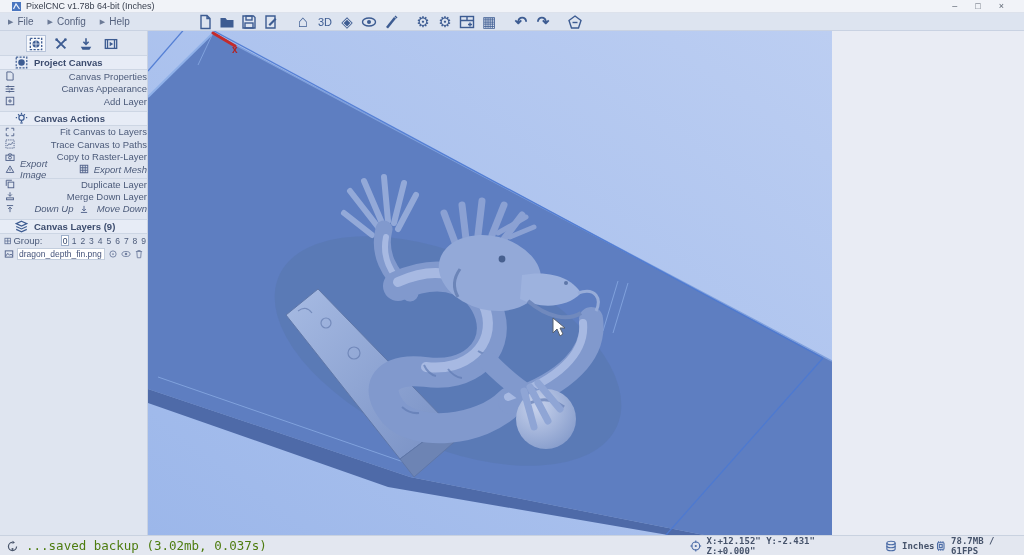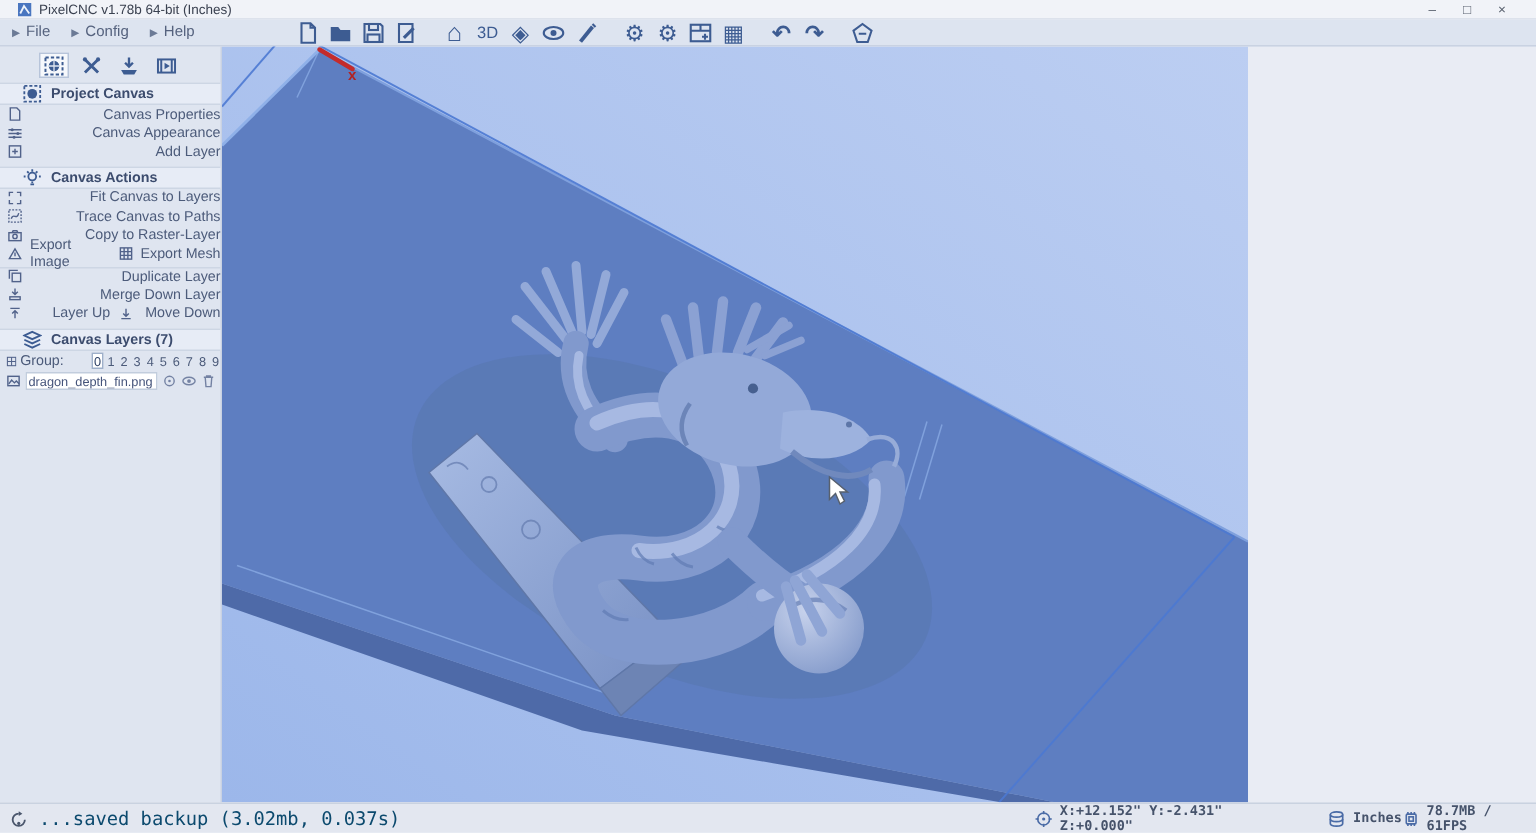--- a/index.html
+++ b/index.html
@@ -41,39 +41,39 @@
   .tab { width:20px; height:17px; display:flex; align-items:center; justify-content:center;
     border:1px solid transparent; }
   .tab.sel { background:#f6f8fc; border:1px solid #b7c4da; }
   .tab svg { width:14px; height:14px; stroke:#3d5c92; fill:none; stroke-width:1.5; }
   .srow { height:12.5px; display:flex; align-items:center; gap:5px; padding-left:5px;justify-content:space-between; }
   .srow svg { width:10px; height:10px; stroke:#51628a; fill:none; stroke-width:1.5; flex:0 0 auto; }
   .shead { height:15px; display:flex; align-items:center; gap:6px; padding-left:15px;
     background:#e7ecf6; border-top:1px solid #cdd6e4; border-bottom:1px solid #cdd6e4;
     color:#3c4c6e; font-weight:bold; }
   .shead svg { width:13px; height:13px; stroke:#3d5c92; fill:none; stroke-width:1.5; }
-  .dual { display:flex; }
+  .dual { display:flex;font-style:italic; }
   .dual .srow { flex:1; padding-left:5px; }
   .grp-row { height:13px; display:flex; align-items:center; gap:2px; padding-left:4px; }
   .grp-row svg { width:10px; height:10px; stroke:#51628a; fill:none; stroke-width:1.5; }
   .grp-num { width:9px; height:11px; display:flex; align-items:center; justify-content:center;
     font-size:8.5px; color:#4c5b7a; }
   .grp-num.sel { background:#ffffff; border:1px solid #9fb0ca; color:#2f4267; }
   .layer-row { height:14px; display:flex; align-items:center; gap:3px; padding-left:4px; }
   .layer-row svg { width:10px; height:10px; stroke:#51628a; fill:none; stroke-width:1.5; }
   .layer-name { background:#ffffff; border:1px solid #c2cddd; height:12px; width:88px;
     font-size:8.5px; color:#44537a; display:flex; align-items:center; padding-left:1px;
     overflow:hidden; white-space:nowrap; }
   .layer-ic { opacity:.75; }
 
   
   .statusbar { height:20px; background:#e3e7f0; border-top:1px solid #c9d2e0;
     display:flex; align-items:center; position:relative; }
   .status-left { display:flex; align-items:flex-end; gap:7px; padding-left:6px;
-    font-family:"DejaVu Sans Mono", monospace; font-size:12.5px; color:#0c4a6e; }
+    font-family:"DejaVu Sans Mono", monospace; font-size:12.5px; color:#4d7c0f; }
   .status-left svg { width:13px; height:13px; stroke:#4a566c; fill:none; stroke-width:1.5; }
   .status-right { position:absolute; left:690px; display:flex; align-items:center;
     font-family:"DejaVu Sans Mono", monospace; font-size:9px; color:#46536b; font-weight:bold; }
   .status-right svg { width:12px; height:12px; stroke:#4a6ba6; fill:none; stroke-width:1.5; }
   .sr-group { display:flex; align-items:center; gap:5px; }
 </style>
 </head>
 <body>
 
 <div class="titlebar">
@@ -291,38 +291,38 @@
           <rect x="2.5" y="11" width="11" height="3"></rect>
         </svg>
       <span>Merge Down Layer</span>
     </div>
     <div class="dual">
       <div class="srow">
         <svg viewBox="0 0 16 16">
             <path d="M8,13 V5 M5,8 l3,-3 3,3"></path>
             <path d="M3,2.5 h10"></path>
           </svg>
-        <span>Layer Up</span>
+        <span>Down Up</span>
       </div>
       <div class="srow">
         <svg viewBox="0 0 16 16">
             <path d="M8,3 v8 M5,8 l3,3 3,-3"></path>
             <path d="M3,13.5 h10"></path>
           </svg>
         <span>Move Down</span>
       </div>
     </div>
 
     <div class="shead" style="margin-top:4px;">
       <svg viewBox="0 0 16 16">
           <path d="M8,1.5 L14.5,4.5 8,7.5 1.5,4.5 Z"></path>
           <path d="M1.5,8 L8,11 14.5,8"></path>
           <path d="M1.5,11.5 L8,14.5 14.5,11.5"></path>
         </svg>
-      <span>Canvas Layers (7)</span>
+      <span>Canvas Layers (9)</span>
     </div>
     <div class="grp-row">
       <svg viewBox="0 0 16 16">
           <rect x="2" y="2" width="12" height="12"></rect>
           <path d="M2,8 h12 M8,2 v12"></path>
         </svg>
       <span style="margin-right:17px;">Group:</span>
       <span class="grp-num sel">0</span>
       <span class="grp-num">1</span>
       <span class="grp-num">2</span>

